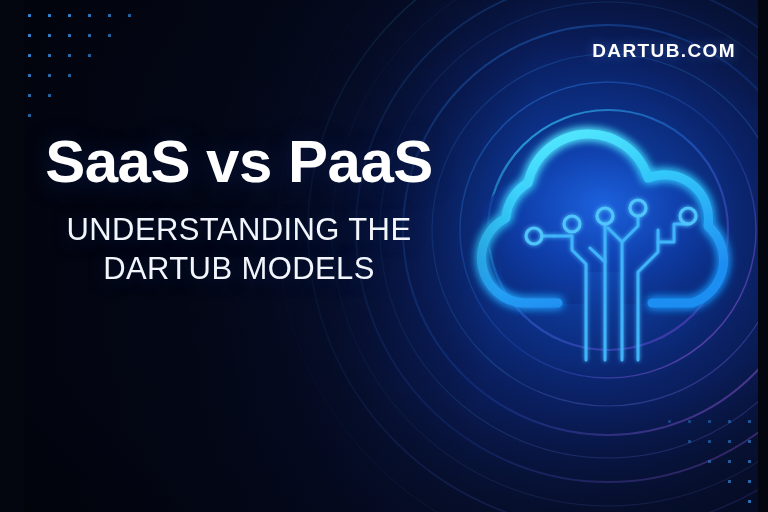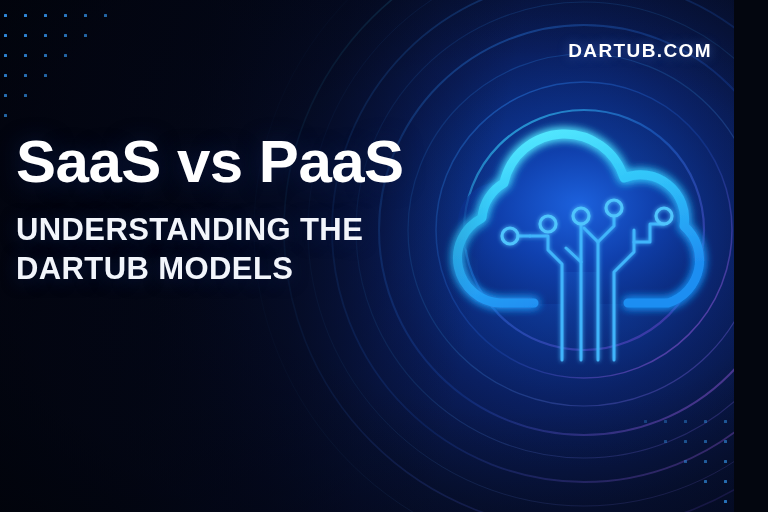--- a/index.html
+++ b/index.html
@@ -9,20 +9,21 @@
     font-family:"Liberation Sans", sans-serif;
     overflow:hidden;
   }
 
   #banner {
     position:relative;
     width:734px; height:512px;
     overflow:hidden;
     background:
       radial-gradient(circle at 76% 44%, #124ec9 0%, #0b2f85 14%, #0a1d5c 28%, #071236 46%, #040a22 66%, #030714 100%);
+    margin-left: 24px;
   }
 
   
   .left-wash {
     position:absolute; inset:0;
     background:linear-gradient(100deg,
       rgba(2,5,16,0.97) 0%,
       rgba(3,7,22,0.93) 26%,
       rgba(4,9,30,0.72) 42%,
       rgba(5,12,40,0.30) 54%,
@@ -59,32 +60,32 @@
   #dots-br { left:624px; top:420px; width:140px; height:92px; }
 
   
   .logo {
     position:absolute; right:22px; top:40px;
     font-size:19px; font-weight:bold; color:#ffffff;
     letter-spacing:1.4px;
     text-shadow:0 0 12px rgba(90,150,255,0.45);
   }
   .text-block {
-    position:absolute; left:16px; top:130px; width:430px;
-    text-align:left;
+    position:absolute; left:0; top:130px; width:430px;
+    text-align:center;
   }
   .headline {
     color:#ffffff; font-weight:bold;
     font-size:60px; line-height:1.07;
     letter-spacing:-0.5px;
     text-shadow:0 2px 22px rgba(10,26,70,0.9);
   }
   .subhead {
     margin-top:16px;
-    color:#f2f5fb; font-weight:700;
+    color:#f2f5fb; font-weight:400;
     font-size:31px; line-height:1.26;
     letter-spacing:0.4px;
     text-shadow:0 2px 16px rgba(10,26,70,0.85);
   }
 </style>
 </head>
 <body>
 
 <div id="banner">
 

